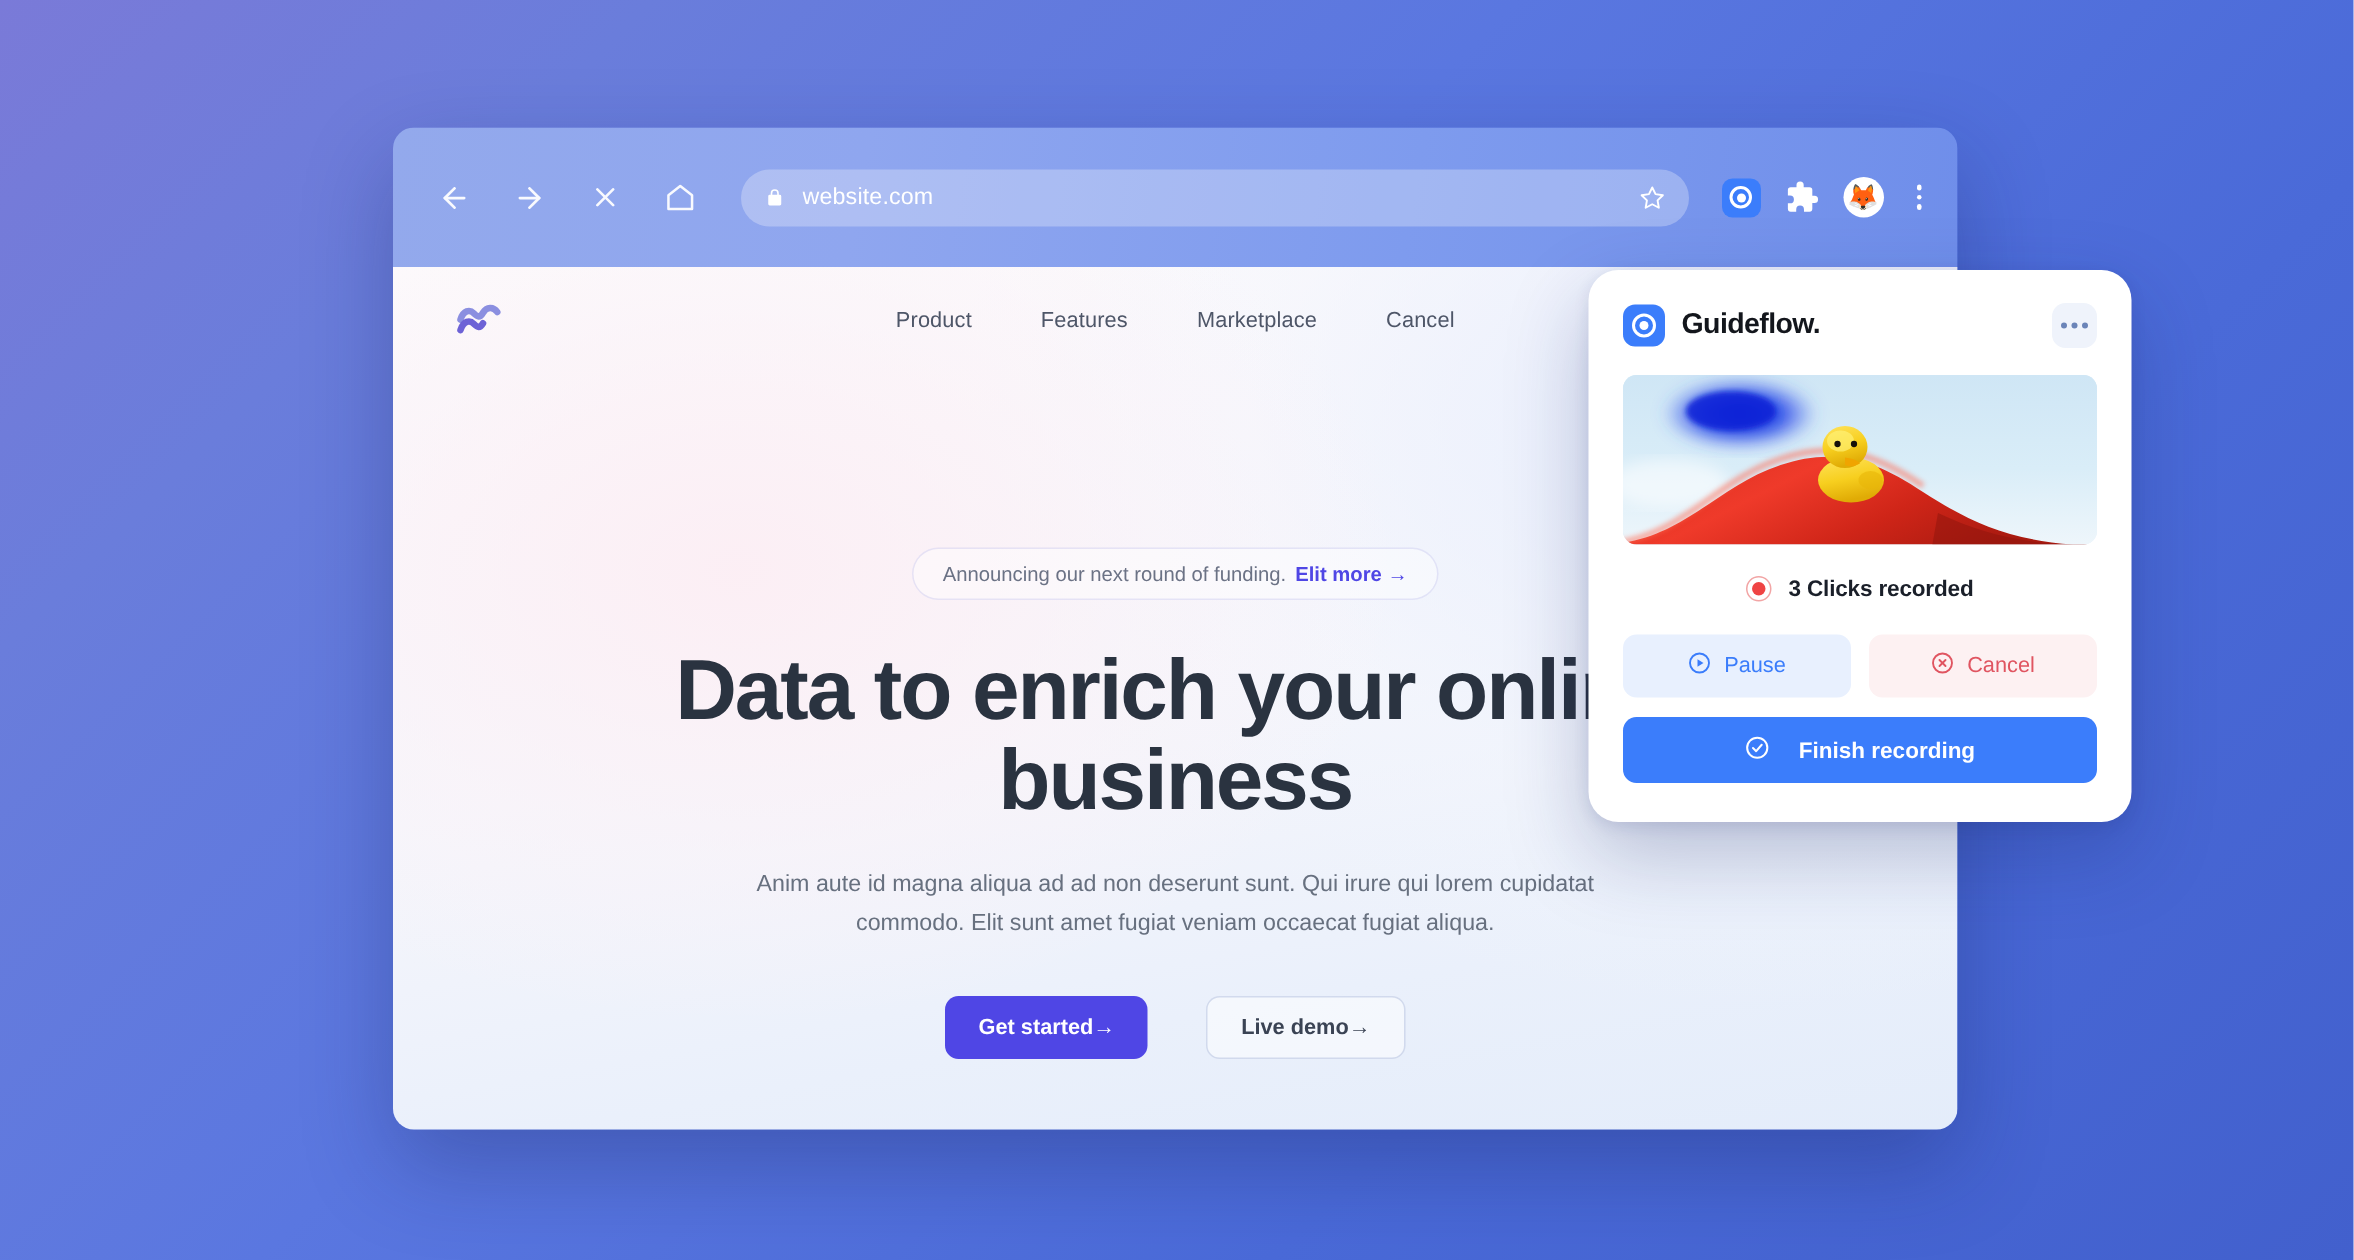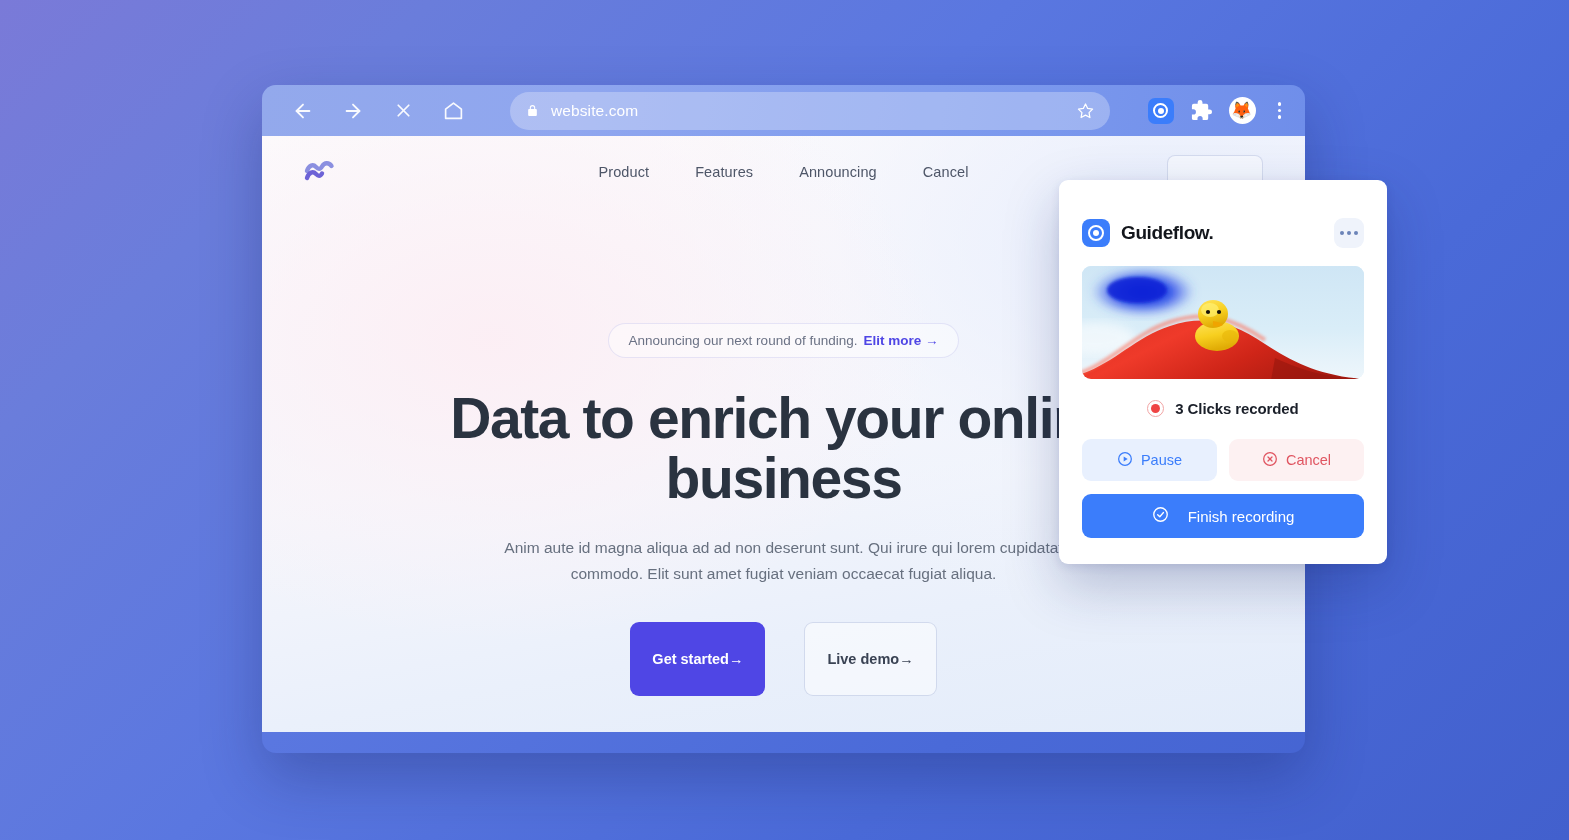--- a/index.html
+++ b/index.html
@@ -22,26 +22,26 @@
     left: 262px;
     top: 85px;
     width: 1043px;
     height: 668px;
     border-radius: 14px;
     overflow: hidden;
     box-shadow: 0 24px 60px rgba(20, 30, 90, 0.30);
   }
 
   .browser-toolbar {
-    height: 51px;
+    height: 93px;
     background: linear-gradient(100deg, #93a9ec 0%, #8fa6ef 30%, #7e9bee 65%, #6f8eea 100%);
     display: flex;
     align-items: center;
     padding: 0 18px 0 24px;
-    gap: 16px;
+    gap: 0;
   }
 
   .nav-btns { display: flex; align-items: center; gap: 16px; }
 
   .nav-btn {
     width: 34px; height: 34px;
     display: flex; align-items: center; justify-content: center;
     cursor: pointer;
     opacity: 0.95;
   }
@@ -204,40 +204,40 @@
     display: inline-flex;
     align-items: center;
     gap: 3px;
   }
 
   .btn-secondary {
     background: rgba(255,255,255,0.5);
     color: #3a4354;
     border: 1px solid rgba(120,140,195,0.28);
     border-radius: 9px;
-    padding: 28px 22px;
+    padding: 12px 22px;
     font-size: 14.5px;
     font-weight: 700;
     font-family: inherit;
     cursor: pointer;
     display: inline-flex;
     align-items: center;
     gap: 3px;
   }
 
   
   .gf-panel {
     position: absolute;
     left: 1059px;
     top: 180px;
-    width: 328px;
-    border-radius: 9px;
+    width: 362px;
+    border-radius: 20px;
     background: #ffffff;
     box-shadow: 0 22px 54px rgba(25, 40, 105, 0.26), 0 3px 10px rgba(25,40,105,0.10);
-    padding: 38px 23px 26px;
+    padding: 22px 23px 26px;
   }
 
   .gf-header {
     display: flex;
     align-items: center;
     justify-content: space-between;
     margin-bottom: 18px;
   }
 
   .gf-brand { display: flex; align-items: center; gap: 11px; }
@@ -321,21 +321,21 @@
     cursor: pointer;
   }
 
   .gf-btn-cancel { background: #fdf1f2; color: #e05561; }
   .gf-btn-pause  { background: #e8f0fe; color: #3b7dfb; }
   .gf-btn-finish {
     width: 100%;
     height: 44px;
     background: #3b7dfb;
     color: #ffffff;
-    font-weight: 400;
+    font-weight: 700;
     font-size: 15px;
     border: none;
     border-radius: 9px;
     font-family: inherit;
     display: inline-flex;
     align-items: center;
     justify-content: center;
     gap: 19px;
     cursor: pointer;
   }
@@ -420,21 +420,21 @@
     <div class="site-nav">
       <span class="site-logo">
         <svg width="34" height="26" viewBox="0 0 34 26" fill="none">
           <path d="M3 12c2-6 6-7 9-4 2.2 2.2 4 3 6-0.5 2.4-4.2 7-4.2 9.5-0.5" stroke="#8b8fe0" stroke-width="4.4" stroke-linecap="round"></path>
           <path d="M3 19c2-6 6-7 9-4 2.2 2.2 4 3 6-0.5" stroke="#6d62d6" stroke-width="4.4" stroke-linecap="round"></path>
         </svg>
       </span>
       <div class="nav-links">
         <span class="nav-link">Product</span>
         <span class="nav-link">Features</span>
-        <span class="nav-link">Announcing</span>
+        <span class="nav-link">Marketplace</span>
         <span class="nav-link">Cancel</span>
       </div>
       <div class="nav-cta"></div>
     </div>
 
     <div class="hero">
 
       <div class="announce">
         <span class="announce-text">Announcing our next round of funding.</span>
         <span class="announce-link">Elit more →</span>

